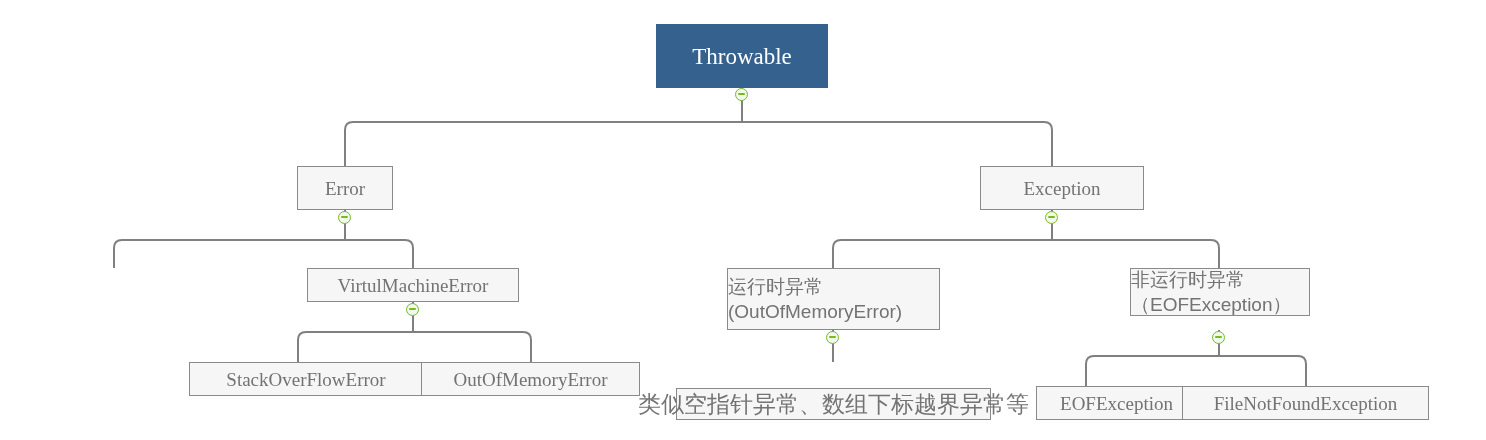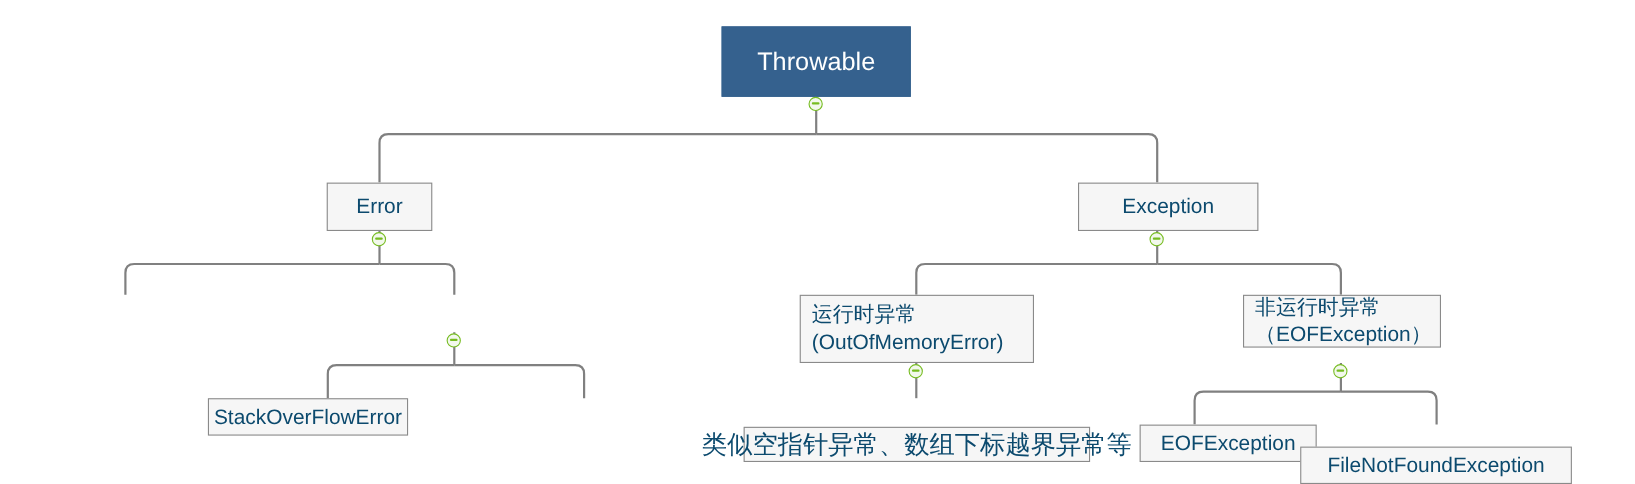--- a/index.html
+++ b/index.html
@@ -21,37 +21,37 @@
     top: 0;
     width: 1486px;
     height: 440px;
     pointer-events: none;
   }
   .node {
     position: absolute;
     box-sizing: border-box;
     border: 1px solid #8a8a8a;
     background: #f6f6f6;
-    color: #0c4a6e;
+    color: #737373;
     display: flex;
     flex-direction: column;
     justify-content: center;
     font-size: 19px;
     line-height: 25px;
     white-space: nowrap;
     z-index: 2;
   }
   .node.center {
     align-items: center;
     text-align: center;
+    font-family: Liberation Serif, serif;
   }
   .node.leftalign {
     align-items: flex-start;
     text-align: left;
-    padding-left: 10px;
   }
   .node.root {
     background: #35618E;
     border: 1px solid #35618E;
     color: #ffffff;
     font-size: 23px;
     align-items: center;
     text-align: center;
   }
   .node .line2 {
@@ -120,44 +120,50 @@
     <span>Error</span>
   </div>
   <div class="toggle" style="left:338px; top:211px;"></div>
 
   <div class="node center" style="left:980px; top:166px; width:164px; height:44px;">
     <span>Exception</span>
   </div>
   <div class="toggle" style="left:1045px; top:211px;"></div>
 
 
+  <div class="node center" style="left:307px; top:268px; width:212px; height:34px;">
+    <span>VirtulMachineError</span>
+  </div>
   <div class="toggle" style="left:406px; top:303px;"></div>
 
   <div class="node leftalign" style="left:727px; top:268px; width:213px; height:62px;">
     <span class="line1">运行时异常</span>
     <span class="line2">(OutOfMemoryError)</span>
   </div>
   <div class="toggle" style="left:826px; top:331px;"></div>
 
   <div class="node leftalign" style="left:1130px; top:268px; width:180px; height:48px;">
     <span class="line1">非运行时异常</span>
     <span class="line2">（EOFException）</span>
   </div>
   <div class="toggle" style="left:1212px; top:331px;"></div>
 
-  <div class="node center" style="left:189px; top:362px; width:182px; height:34px;">
+  <div class="node center" style="left:189px; top:362px; width:234px; height:34px;">
     <span>StackOverFlowError</span>
   </div>
 
+  <div class="node center" style="left:421px; top:362px; width:219px; height:34px;">
+    <span>OutOfMemoryError</span>
+  </div>
 
   <div class="node center" style="left:676px; top:388px; width:315px; height:32px; font-size:23px;">
     <span>类似空指针异常、数组下标越界异常等</span>
   </div>
 
   <div class="node center" style="left:1006px; top:386px; width:161px; height:34px;margin-left:30px;">
     <span>EOFException</span>
   </div>
 
-  <div class="node center" style="left:1182px; top:406px; width:247px; height:34px;">
+  <div class="node center" style="left:1182px; top:386px; width:247px; height:34px;">
     <span>FileNotFoundException</span>
   </div>
 
 </div>
 
 </body></html>

